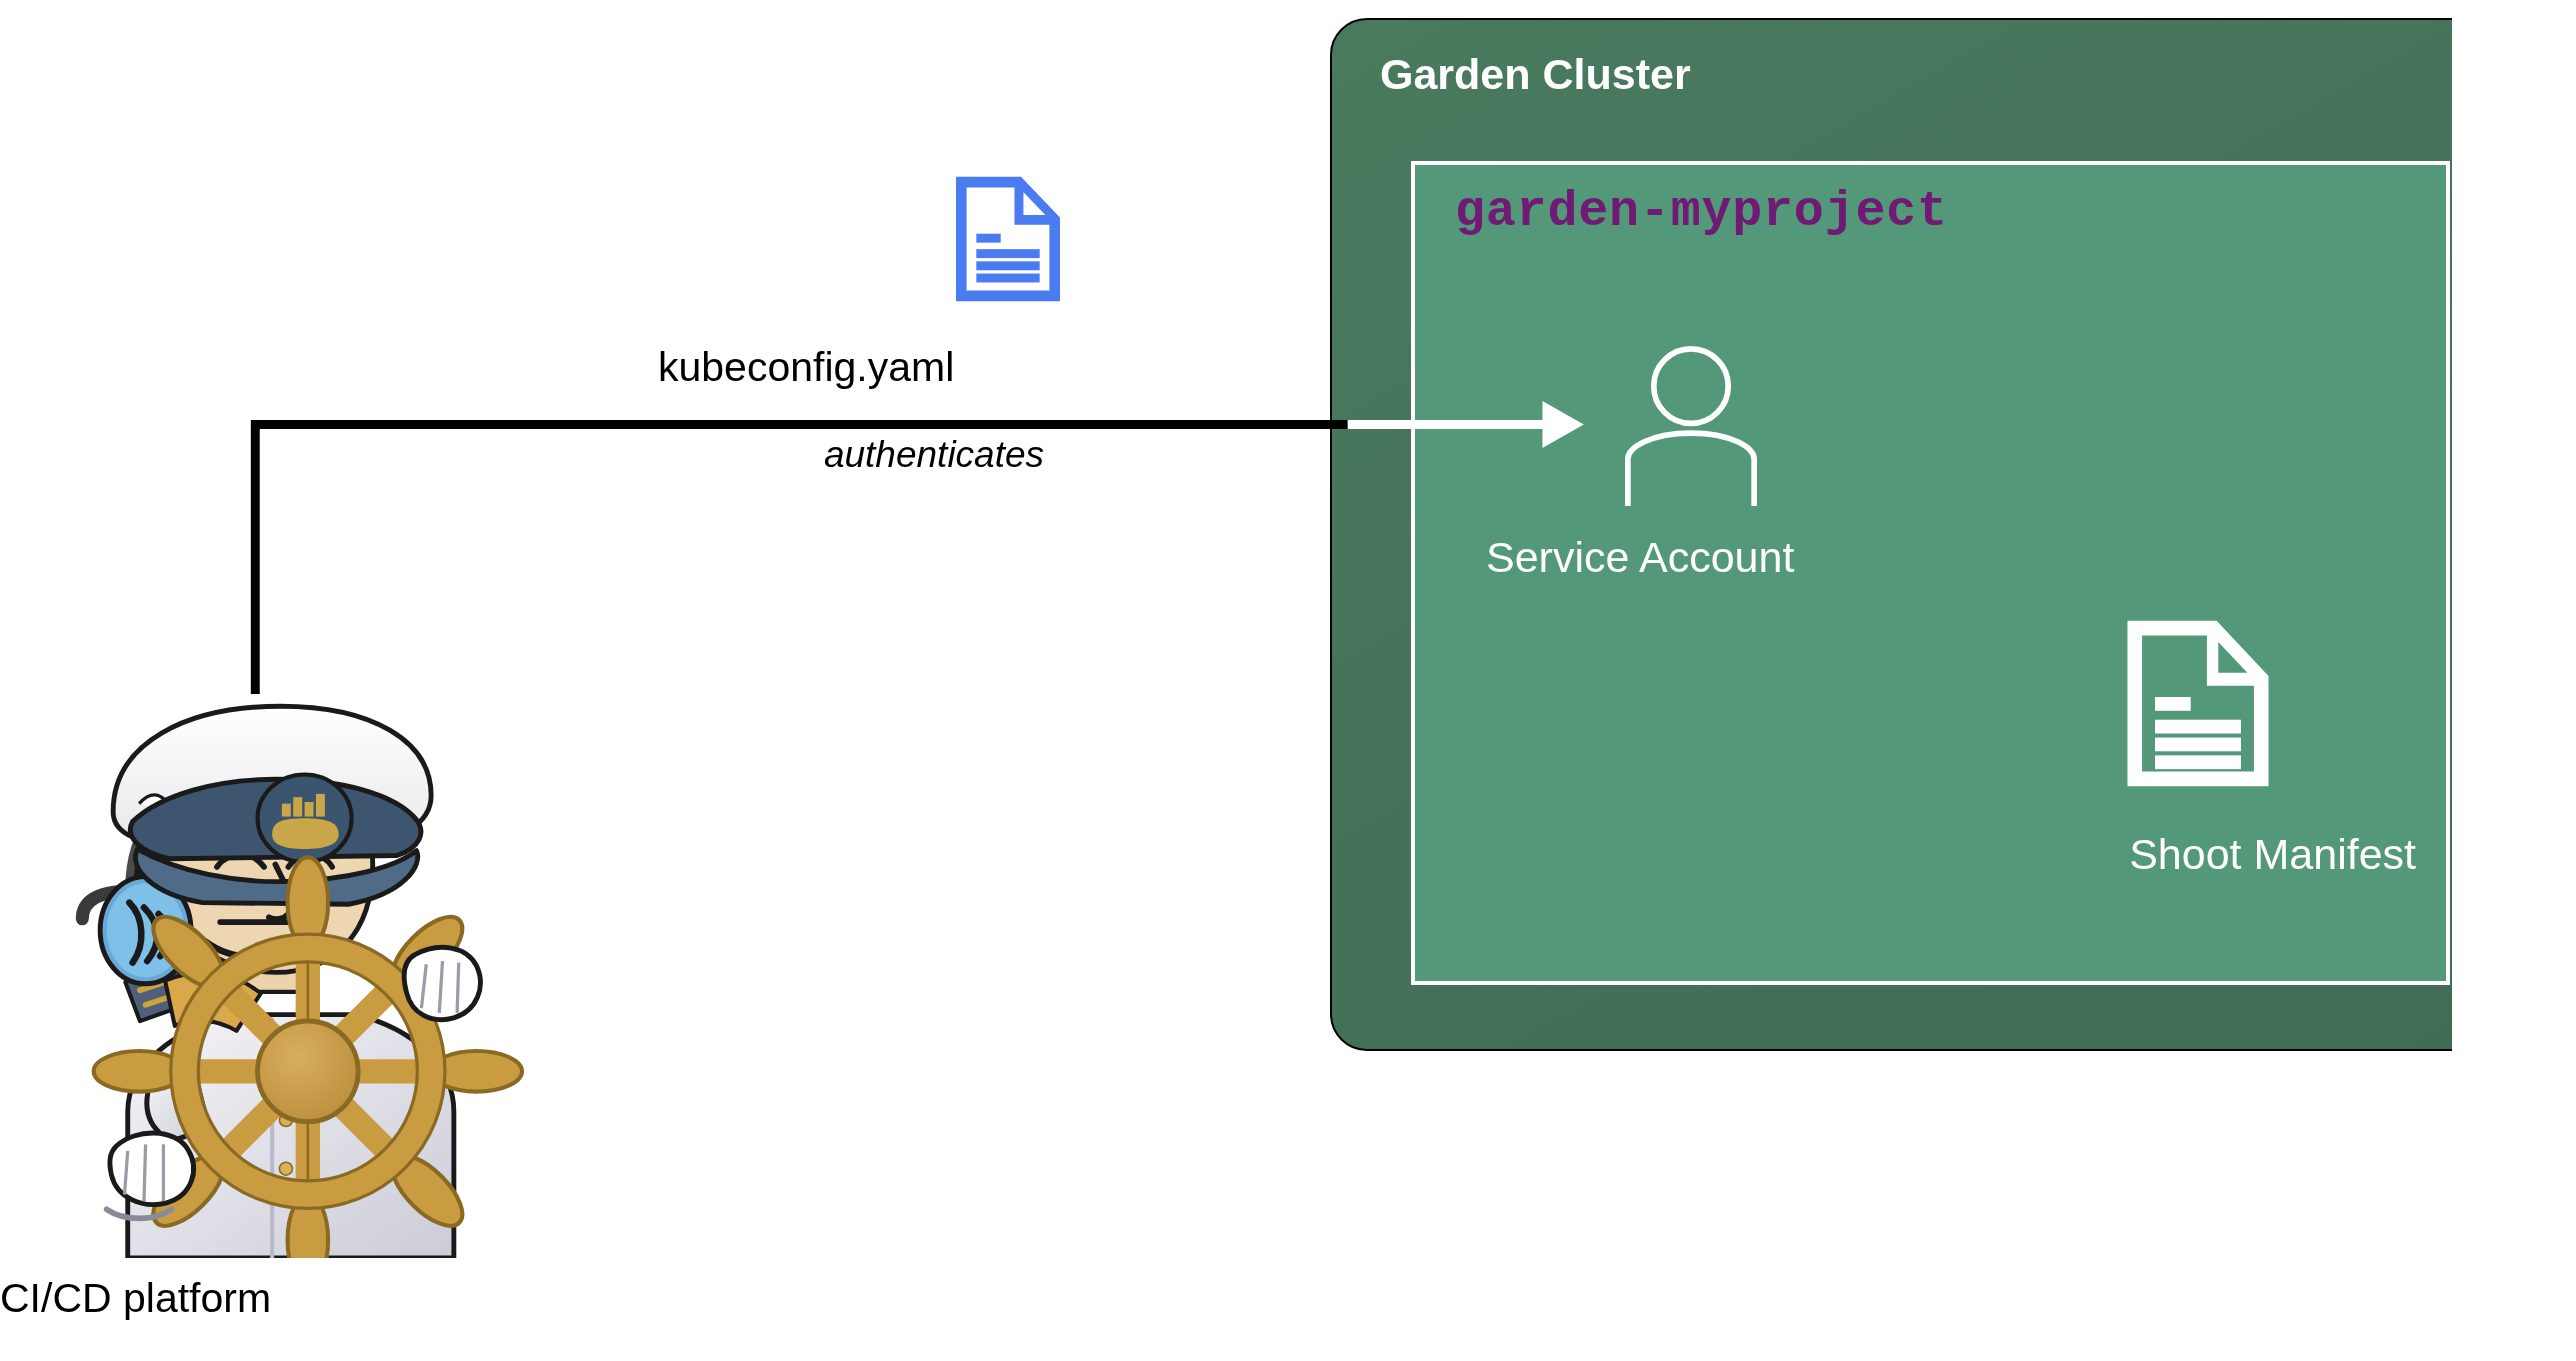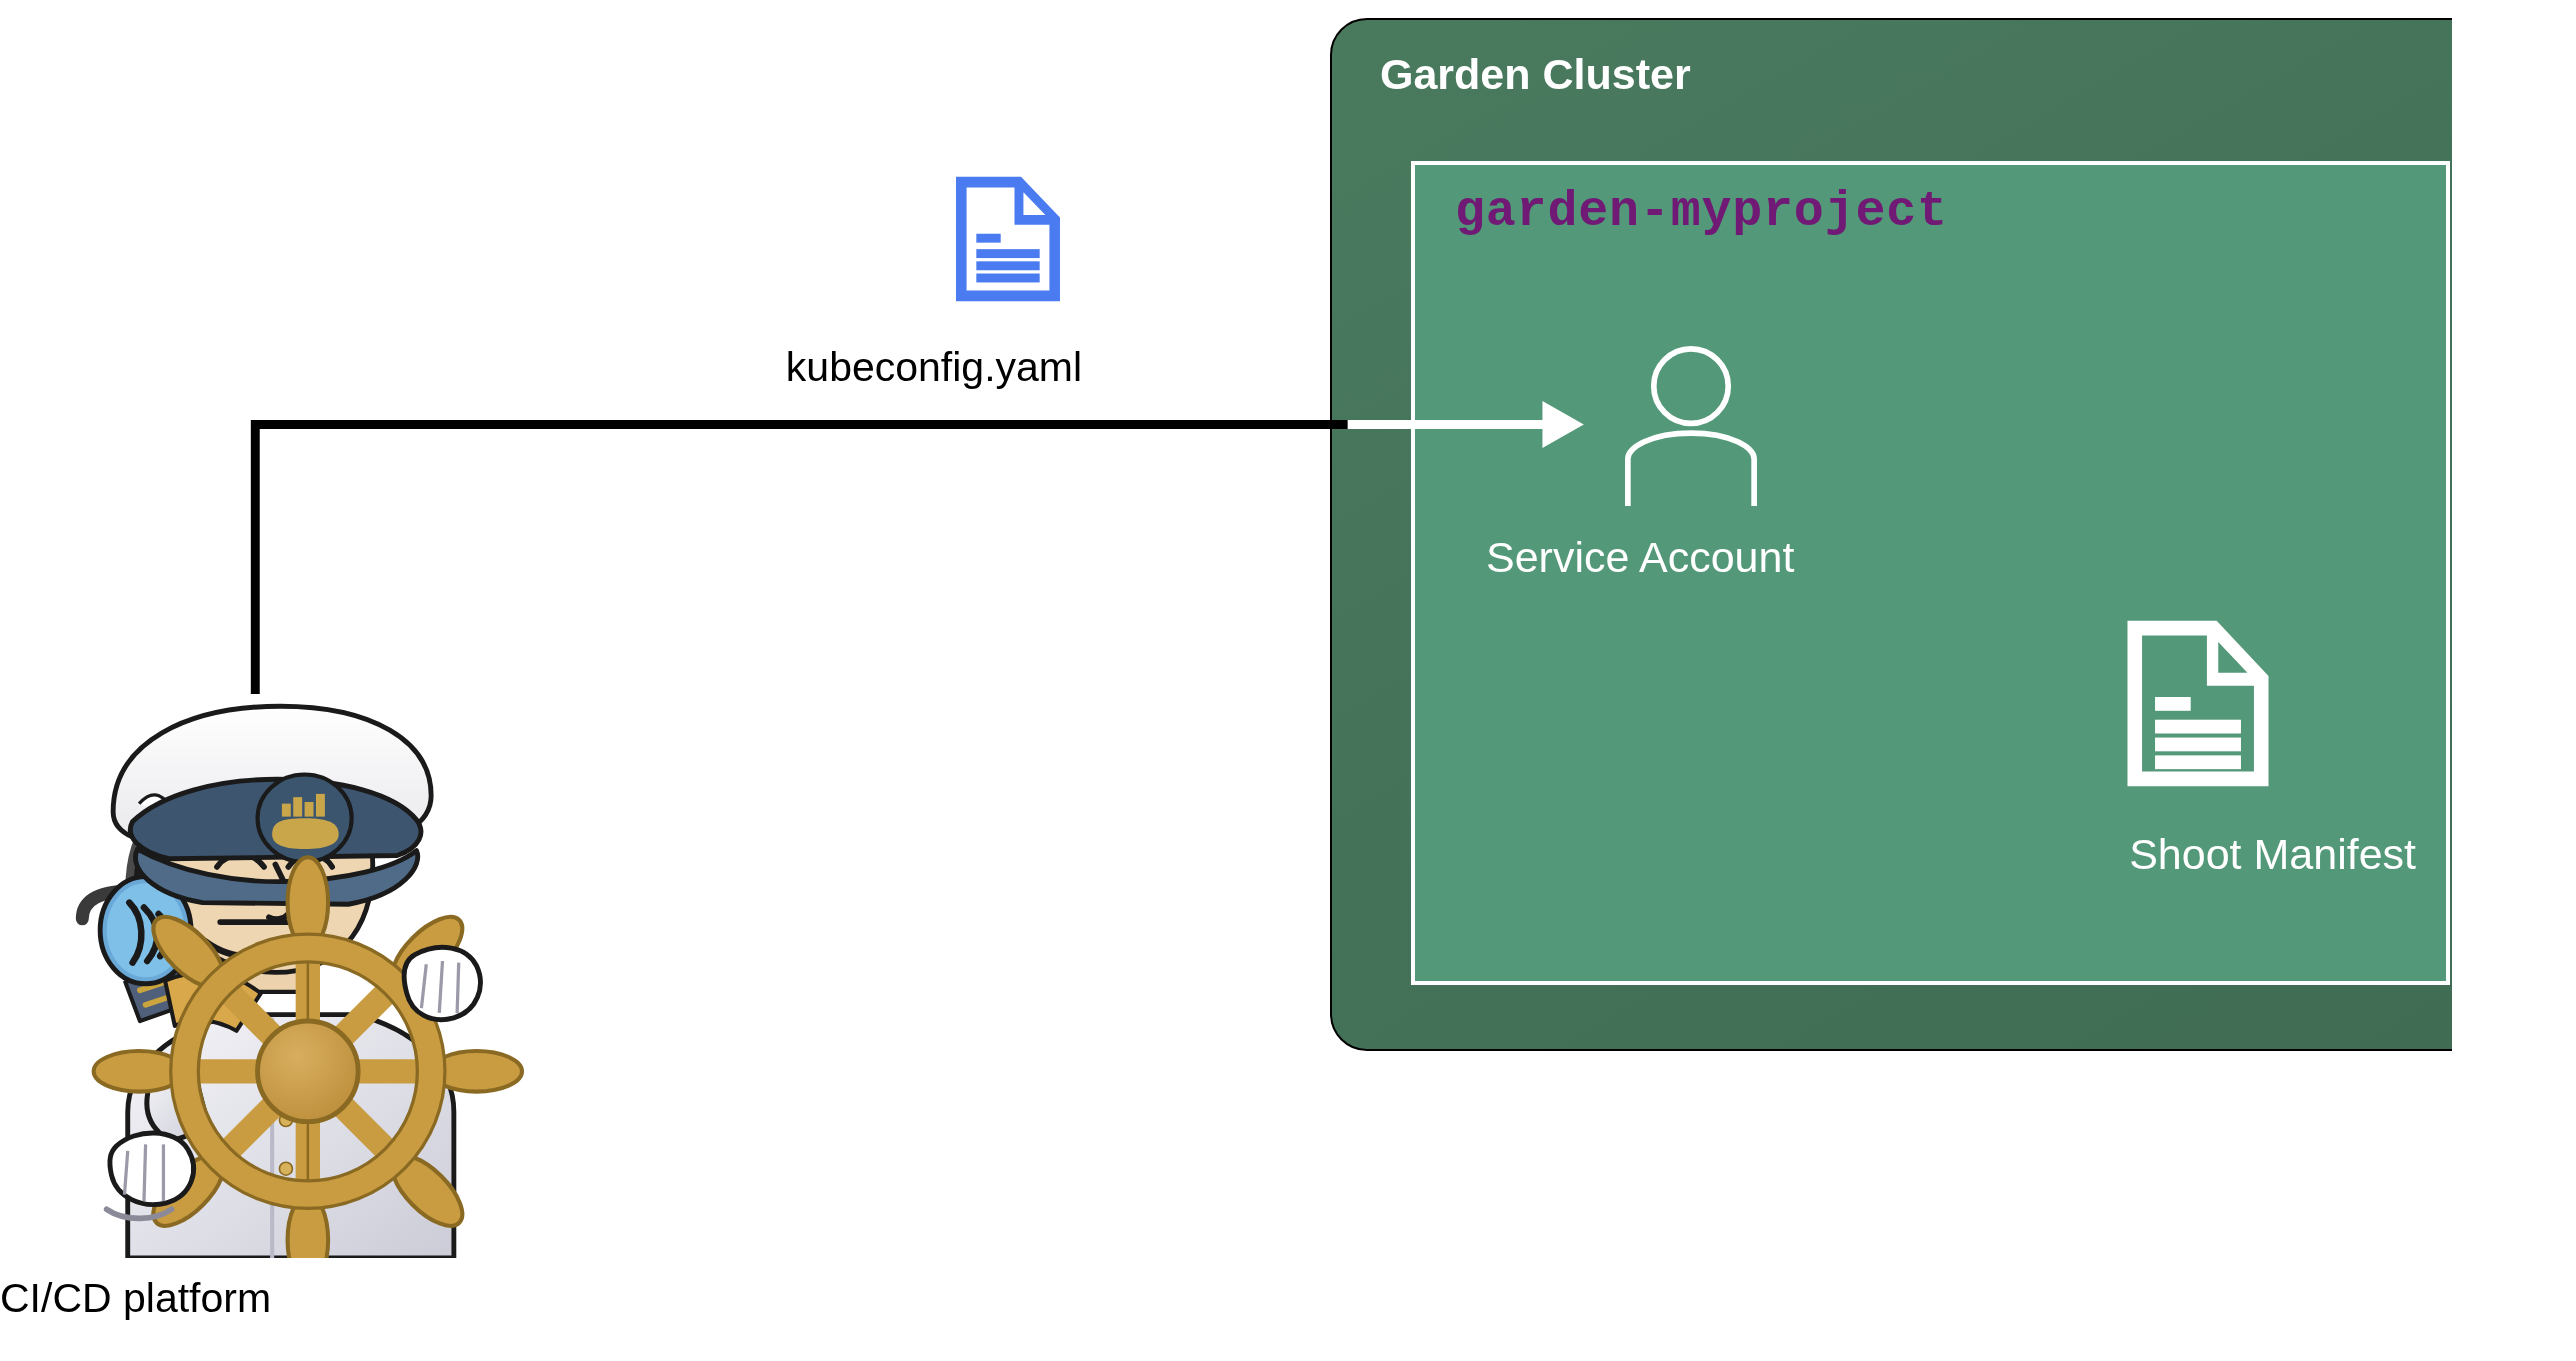--- a/index.html
+++ b/index.html
@@ -108,21 +108,21 @@
     left: 951px;
     top: 172px;
     width: 114px;
     height: 134px;
   }
   .kubeconfig-label {
     position: absolute;
     left: 658px;
     top: 344px;
     width: 552px;
-    text-align: center;
+    text-align: left;
     font-size: 41px;
     color: #000000;
     white-space: nowrap;
   }
   .edge-label {
     position: absolute;
     left: 658px;
     top: 434px;
     width: 552px;
     text-align: center;
@@ -200,20 +200,21 @@
                M 19 19 L 19 146 L 121 146 L 121 65 L 78 65 L 78 19 Z
                M 89 25 L 89 53 L 116 53 Z" fill="#4a7bf0" fill-rule="evenodd"></path>
       <rect x="31" y="76" width="30" height="11" fill="#4a7bf0"></rect>
       <rect x="31" y="95" width="78" height="11" fill="#4a7bf0"></rect>
       <rect x="31" y="110" width="78" height="11" fill="#4a7bf0"></rect>
       <rect x="31" y="125" width="78" height="11" fill="#4a7bf0"></rect>
       <rect x="31" y="140" width="78" height="0" fill="#4a7bf0"></rect>
     </svg>
   </div>
   <div class="kubeconfig-label">kubeconfig.yaml</div>
+  <div class="edge-label">authenticates</div>
 
   <svg class="connector" viewBox="0 0 3173 1677" xmlns="http://www.w3.org/2000/svg">
     <path d="M 314 855 L 314 523 L 1664 523" fill="none" stroke="#000000" stroke-width="11" stroke-linejoin="miter" stroke-linecap="butt"></path>
     <path d="M 1660 523 L 1908 523" fill="none" stroke="#ffffff" stroke-width="11" stroke-linecap="butt"></path>
     <path d="M 1900 494 L 1951 523 L 1900 552 Z" fill="#ffffff"></path>
   </svg>
 
   <div class="captain">
     <svg viewBox="0 0 620 700" width="503" height="568" xmlns="http://www.w3.org/2000/svg">
       <defs>

